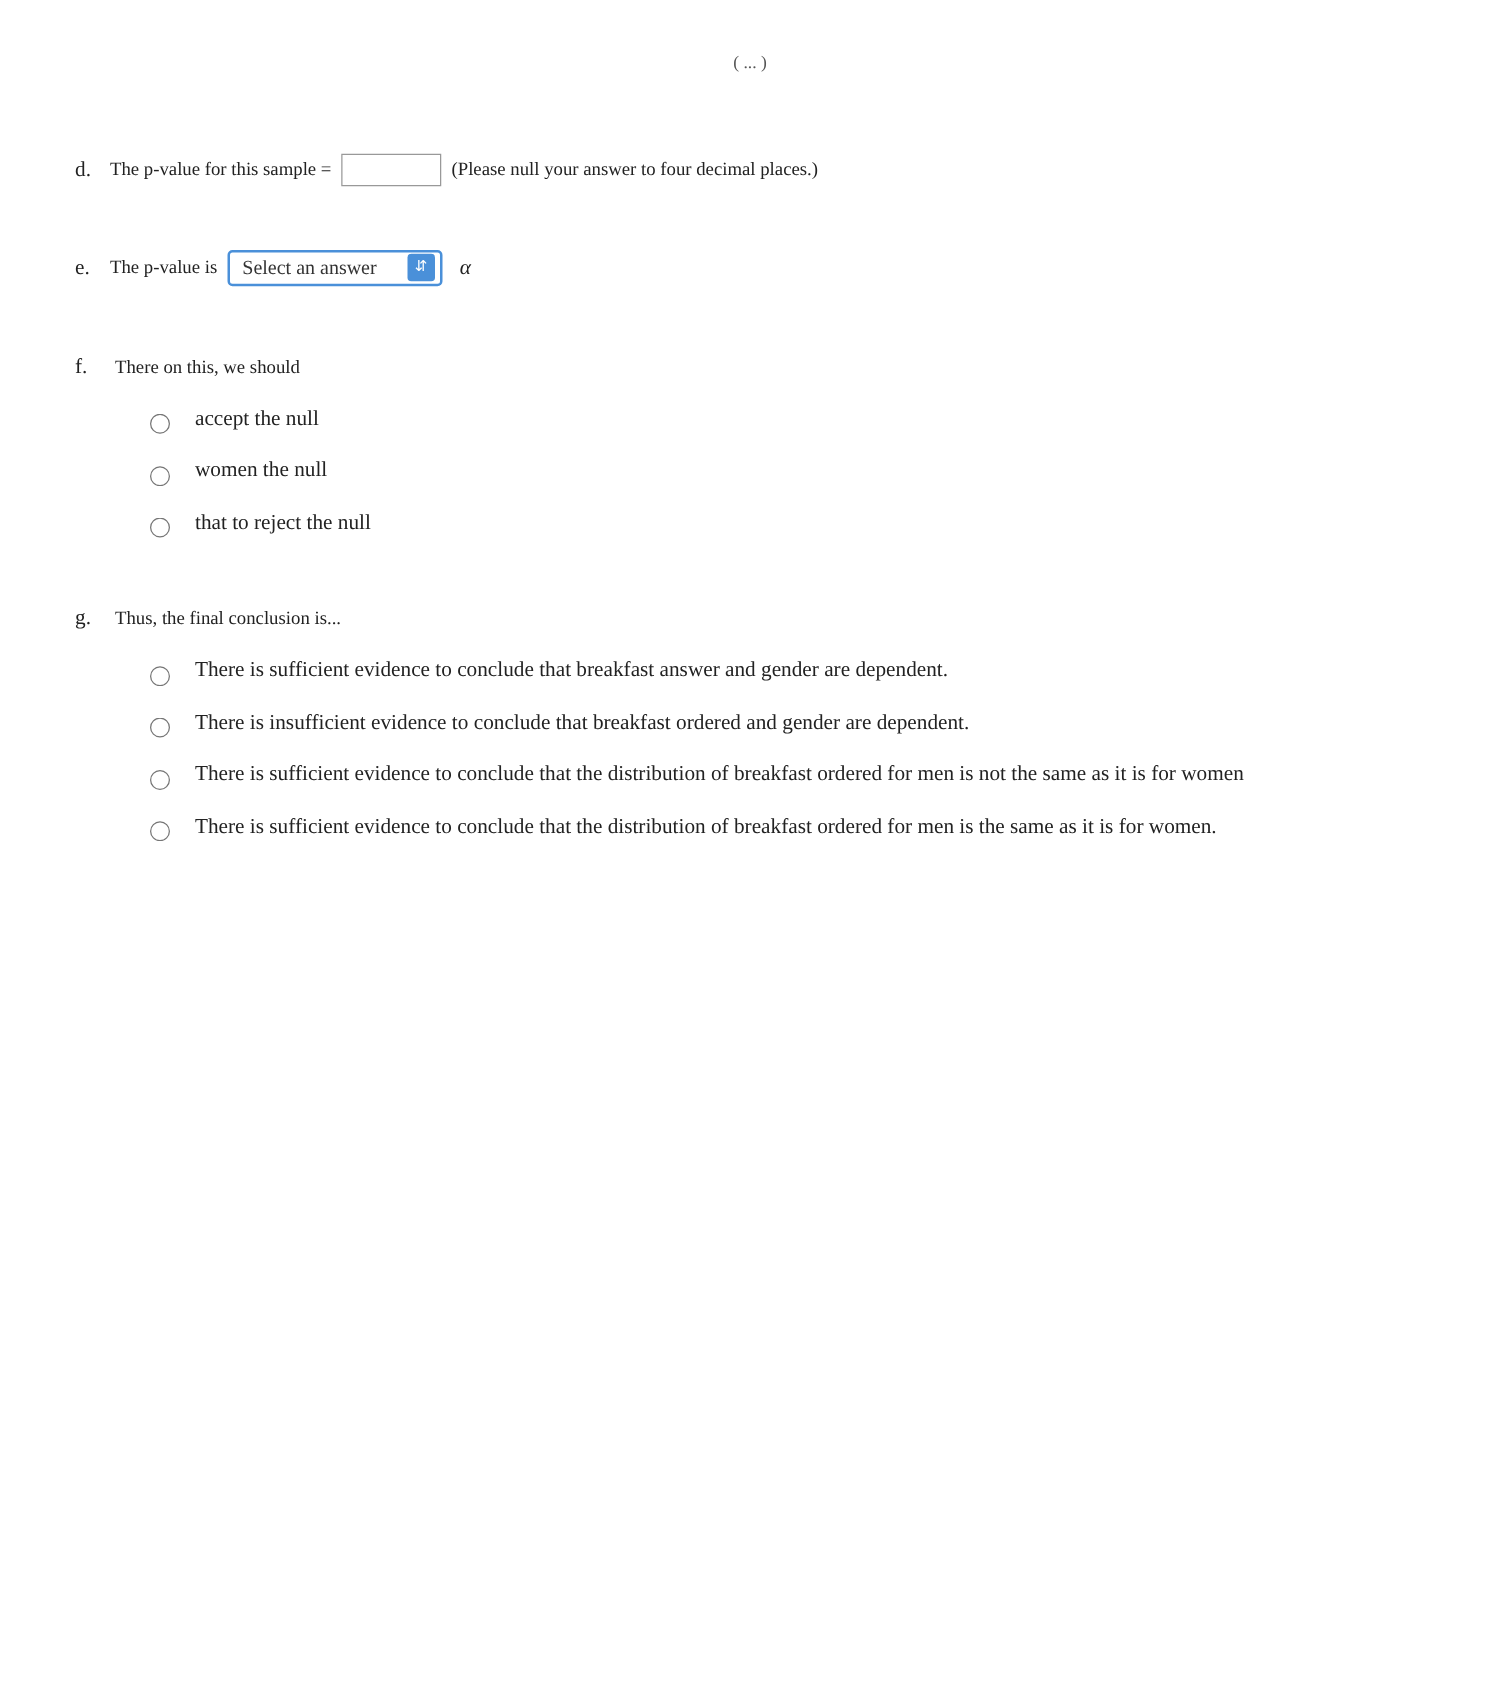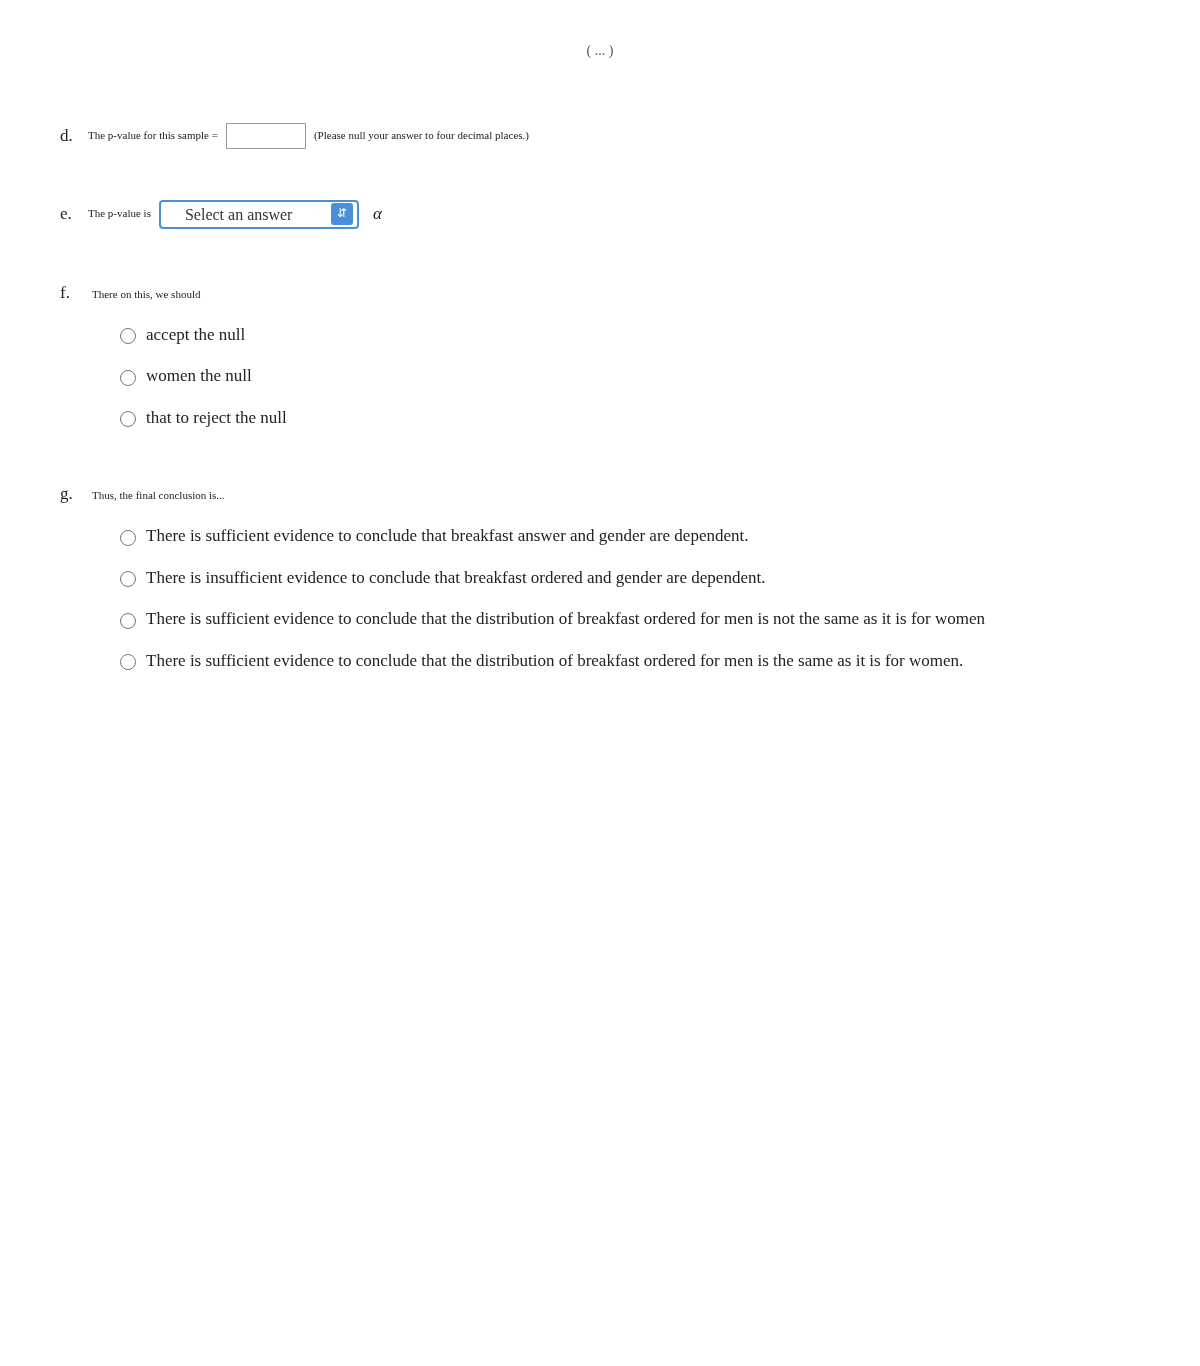--- a/index.html
+++ b/index.html
@@ -20,41 +20,41 @@
     .section {
       margin-bottom: 50px;
     }
 
     .question-label {
       min-width: 20px;
       font-size: 17px;
     }
 
     .question-text {
-      font-size: 11px;
+      font-size: 15px;
       text-align: right;
     }
 
     .inline-input {
       border: 1px solid #999;
       width: 80px;
       height: 26px;
       padding: 2px 6px;
       font-size: 15px;
       vertical-align: middle;
       display: inline-block;
     }
 
     .inline-select-wrapper {
       display: inline-flex;
       align-items: center;
       border: 2px solid #4a90d9;
       border-radius: 4px;
       background: #fff;
-      padding: 2px 18px;
+      padding: 2px 4px;
       position: relative;
       vertical-align: middle;
     }
 
     .inline-select {
       appearance: none;
       border: none;
       outline: none;
       background: transparent;
       font-size: 16px;
@@ -88,22 +88,22 @@
       font-style: italic;
     }
 
     .radio-group {
       margin-left: 60px;
       margin-top: 10px;
     }
 
     .radio-option {
       display: flex;
-      align-items: center;
-      gap: 10px;
+      align-items: flex-end;
+      gap: 20px;
       margin-bottom: 16px;
     }
 
     .radio-option input[type="radio"] {
       margin-top: 3px;
       width: 16px;
       height: 16px;
       cursor: pointer;
       flex-shrink: 0;
     }

